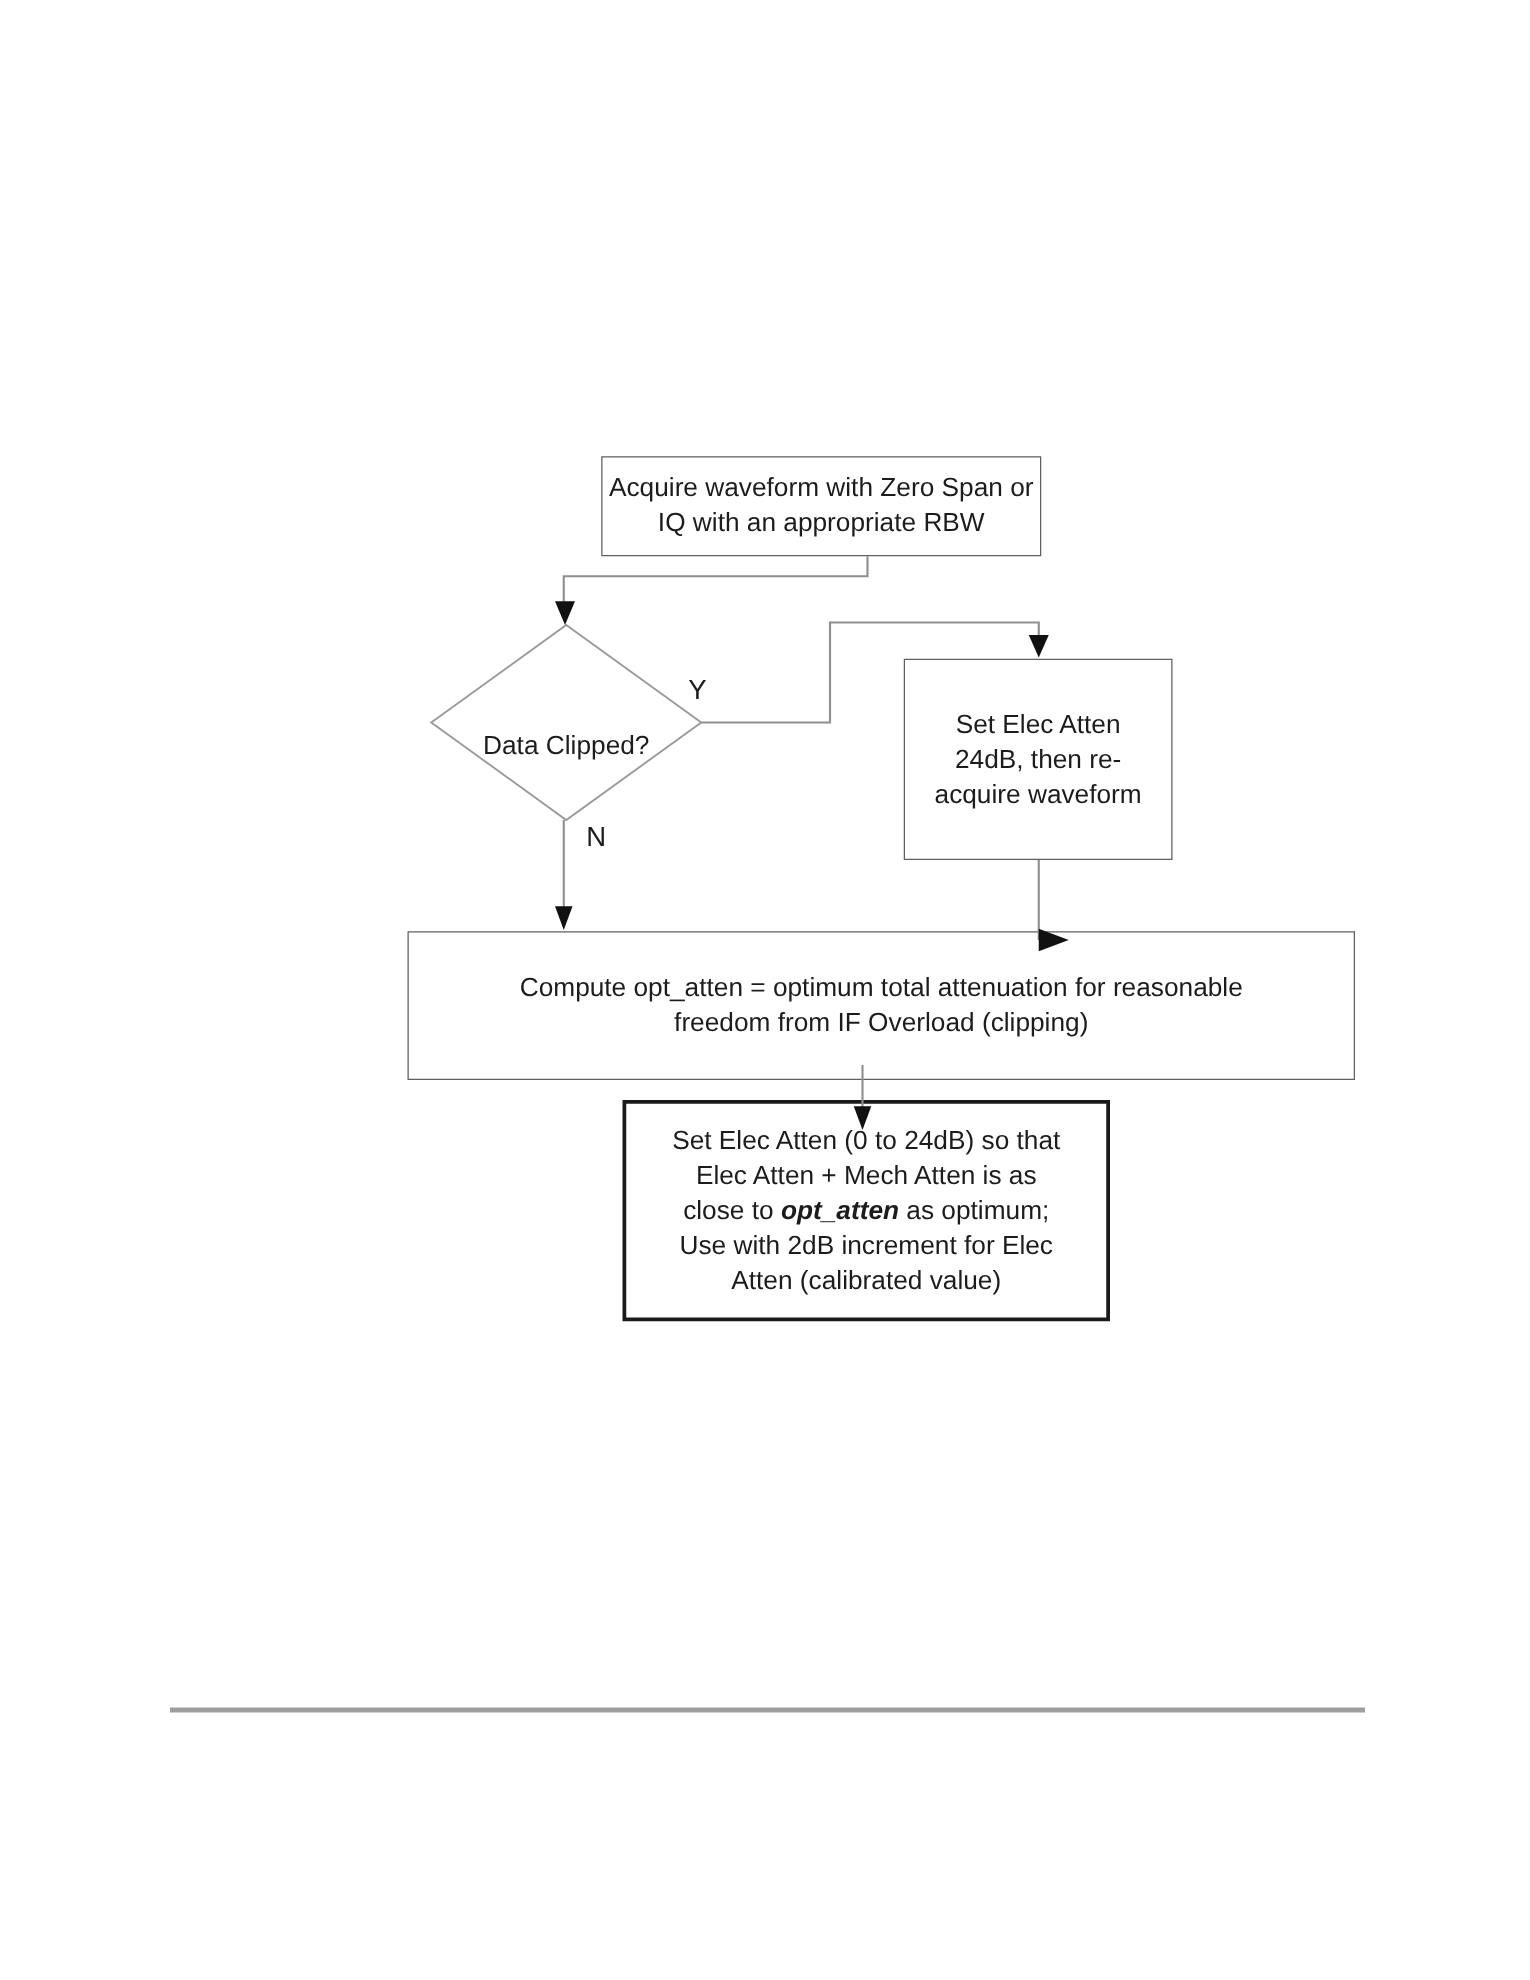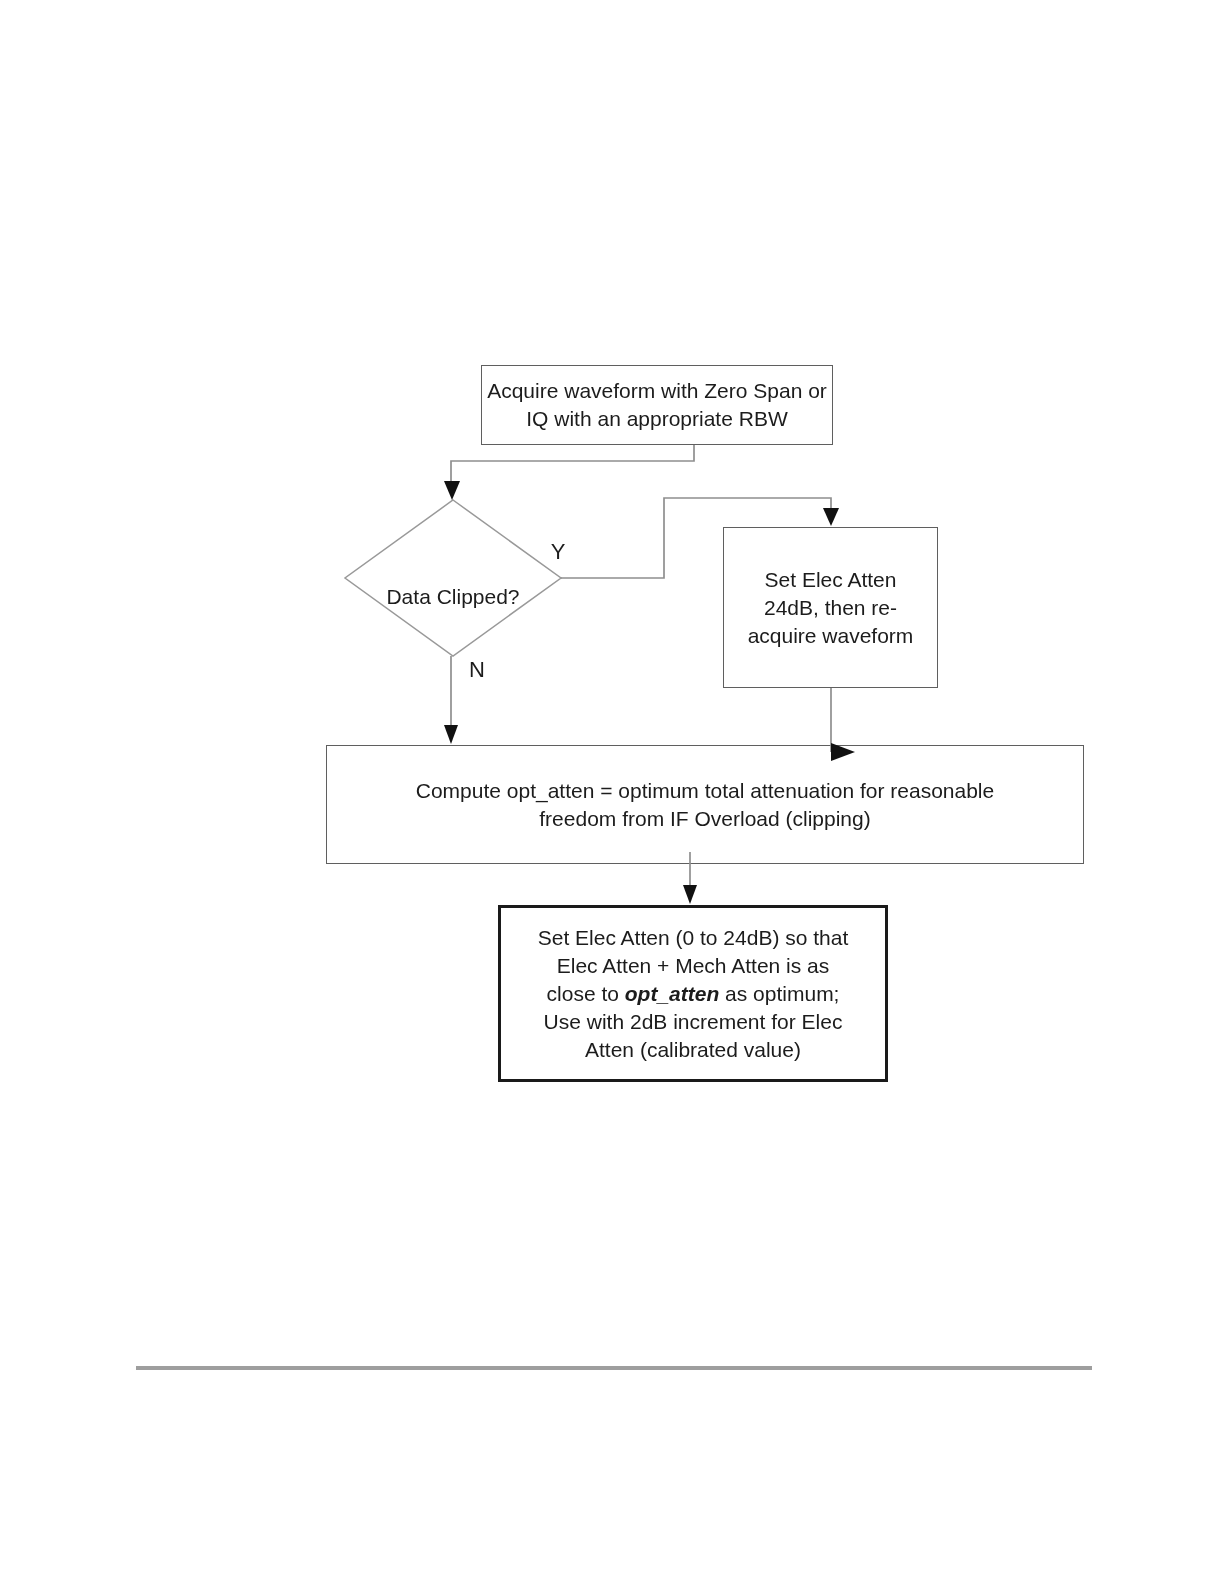--- a/index.html
+++ b/index.html
@@ -43,21 +43,21 @@
     justify-content: center;
     align-items: center;
     text-align: center;
     font-size: 21px;
     line-height: 28px;
     color: var(--text);
   }
   .node-acquire  { left: 481px; top: 365px; width: 352px; height: 80px; }
   .node-setelec  { left: 723px; top: 527px; width: 215px; height: 161px; }
   .node-compute  { left: 310px; top: 745px; width: 758px; height: 119px; margin-left: 16px; }
-  .node-final    { left: 498px; top: 905px; width: 390px; height: 177px;
+  .node-final    { left: 498px; top: 880px; width: 390px; height: 177px;
                    border: 3px solid var(--final-border); }
   .label {
     position: absolute;
     z-index: 2;
     font-size: 22px;
     line-height: 24px;
     color: var(--text);
     text-align: center;
   }
   .label-decision { left: 353px; top: 565px; width: 200px; font-size: 21px; margin-top: 20px; }

